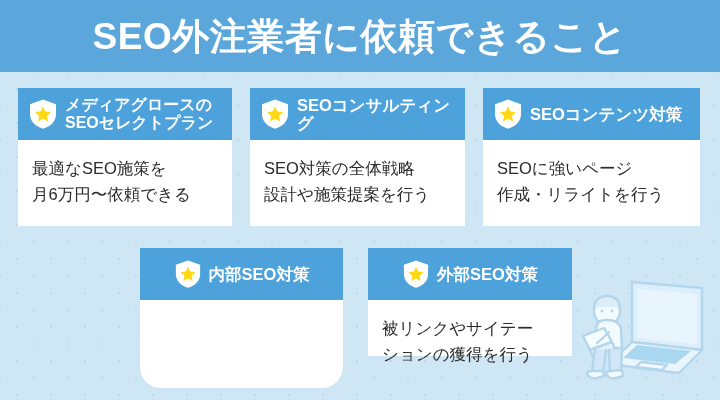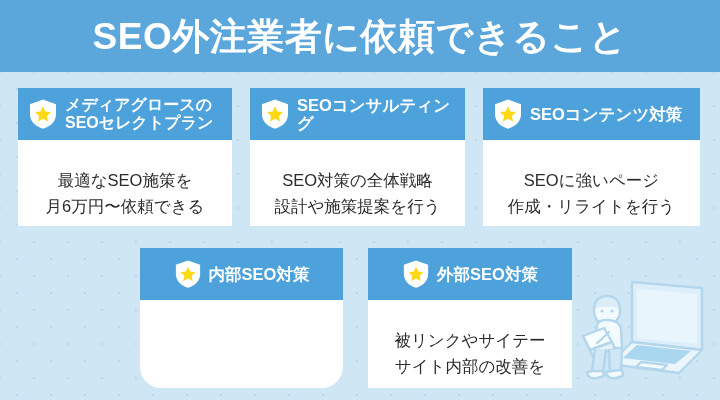--- a/index.html
+++ b/index.html
@@ -67,39 +67,38 @@
   .card-head .htext {
     color:#ffffff;
     font-weight:bold;
     font-size:16.5px;
     line-height:1.12;
     white-space:pre-line;
   }
   .card-head .htext.two-line { font-size:16px; }
 
   .card-body {
-    padding:28px 14px 0 14px;
+    padding:16px 14px 0 14px;
     color:#2b2b2b;
     font-size:16.5px;
     line-height:1.55;
     white-space:pre-line;
-    text-align:center;
   }
 
   
   .shield { flex:0 0 auto; display:block; }
 
   
   #card1 { left:18px;  top:88px;  width:214px; height:138px; }
   #card2 { left:250px; top:88px;  width:215px; height:138px; }
   #card3 { left:483px; top:88px;  width:217px; height:138px; }
 
   
   #card4 { left:140px; top:248px; width:203px; height:140px;border-radius:21px; }
-  #card5 { left:368px; top:248px; width:204px; height:140px; }
+  #card5 { left:368px; top:248px; width:204px; height:108px; }
 
   
   #illus {
     position:absolute;
     right:6px; bottom:4px;
     width:135px; height:120px;
     pointer-events:none;
   }
 </style>
 </head>
@@ -162,21 +161,21 @@
 
   <div class="card" id="card5">
     <div class="card-head center">
       <svg class="shield" width="28" height="30" viewBox="0 0 30 32">
         <path d="M15 1.5 L28 6.2 V16 C28 23.5 22.2 28.6 15 30.8 C7.8 28.6 2 23.5 2 16 V6.2 Z" fill="#ffffff"></path>
         <path d="M15 8.2 L17.4 13.4 L23 14.1 L18.9 18 L20 23.6 L15 20.8 L10 23.6 L11.1 18 L7 14.1 L12.6 13.4 Z" fill="#ffd814"></path>
       </svg>
       <div class="htext">外部SEO対策</div>
     </div>
     <div class="card-body">被リンクやサイテー
-サイト内部の改善を</div>
+ションの獲得を行う</div>
   </div>
 
   <svg id="illus" viewBox="0 0 135 120">
     <g fill="none" stroke="#b4d6ec" stroke-width="2.4" stroke-linejoin="round" stroke-linecap="round">
 
       <path d="M53 6 L123 12 L123 74 L53 66 Z" fill="#dceefa"></path>
 
       <path d="M58 13 L118 18 L118 68 L58 62 Z" fill="#e9f5fd" stroke="none"></path>
 
       <path d="M53 66 L123 74 L100 97 L30 88 Z" fill="#eaf5fc"></path>

